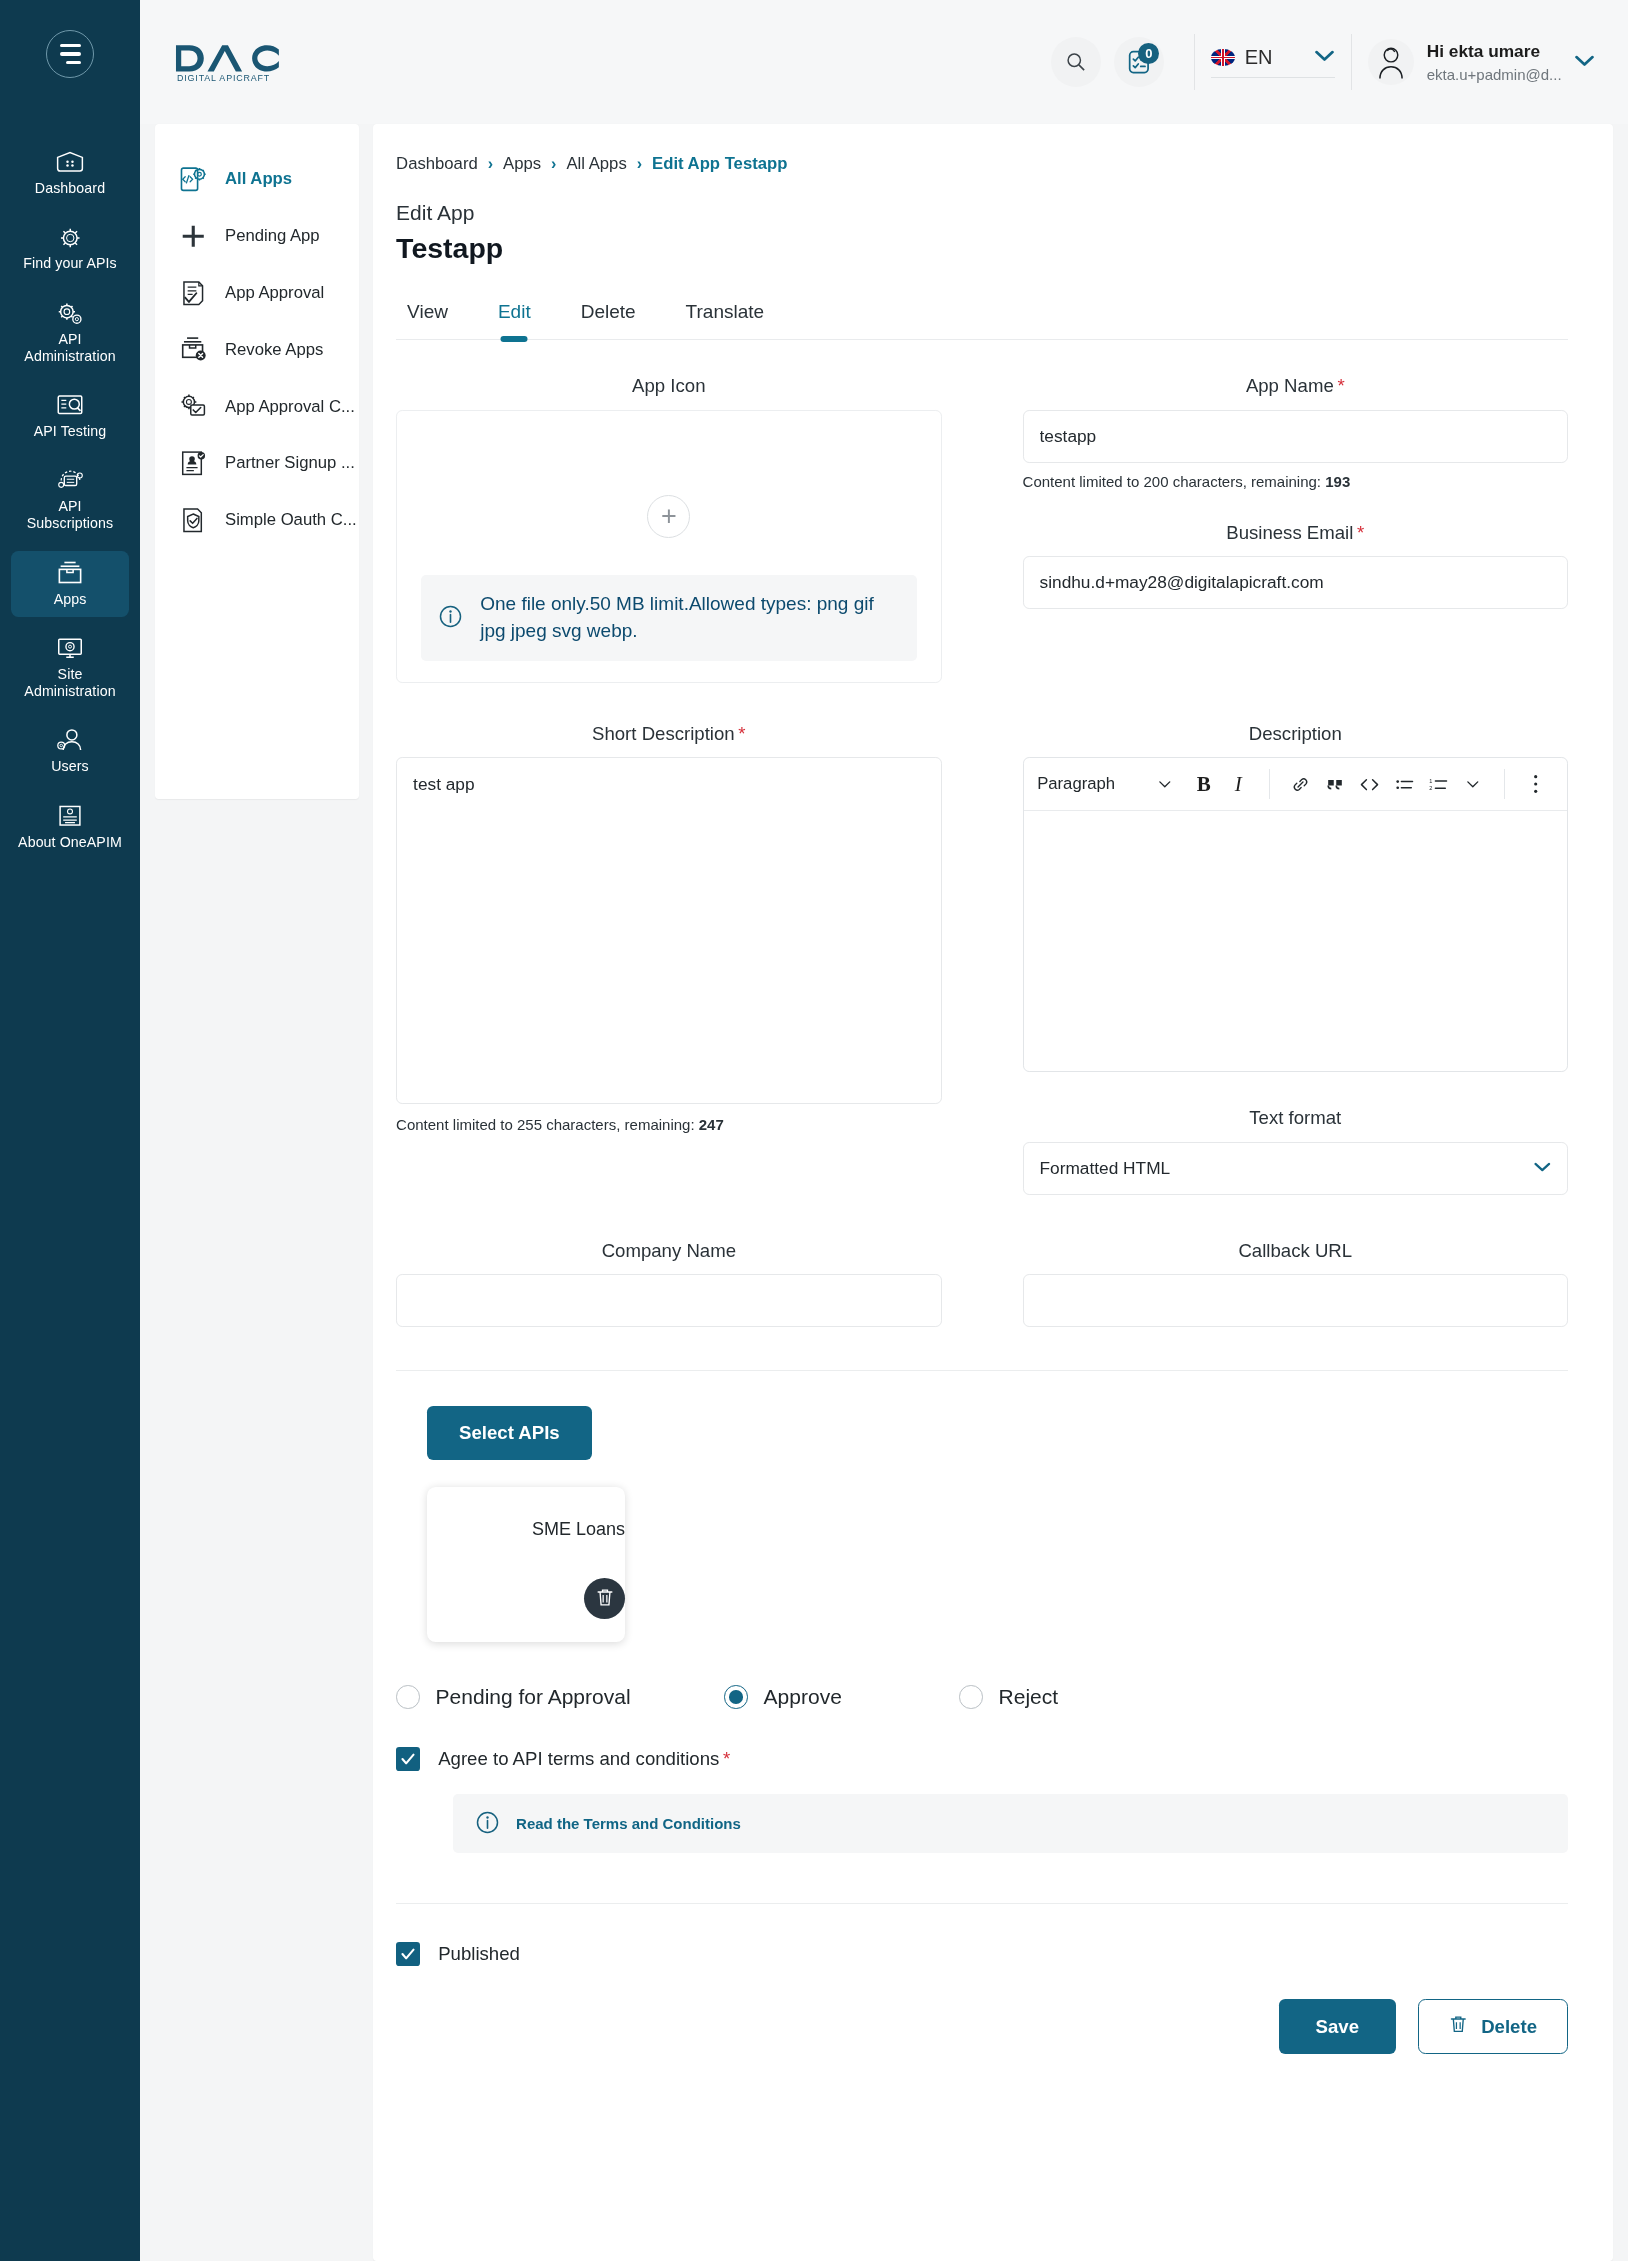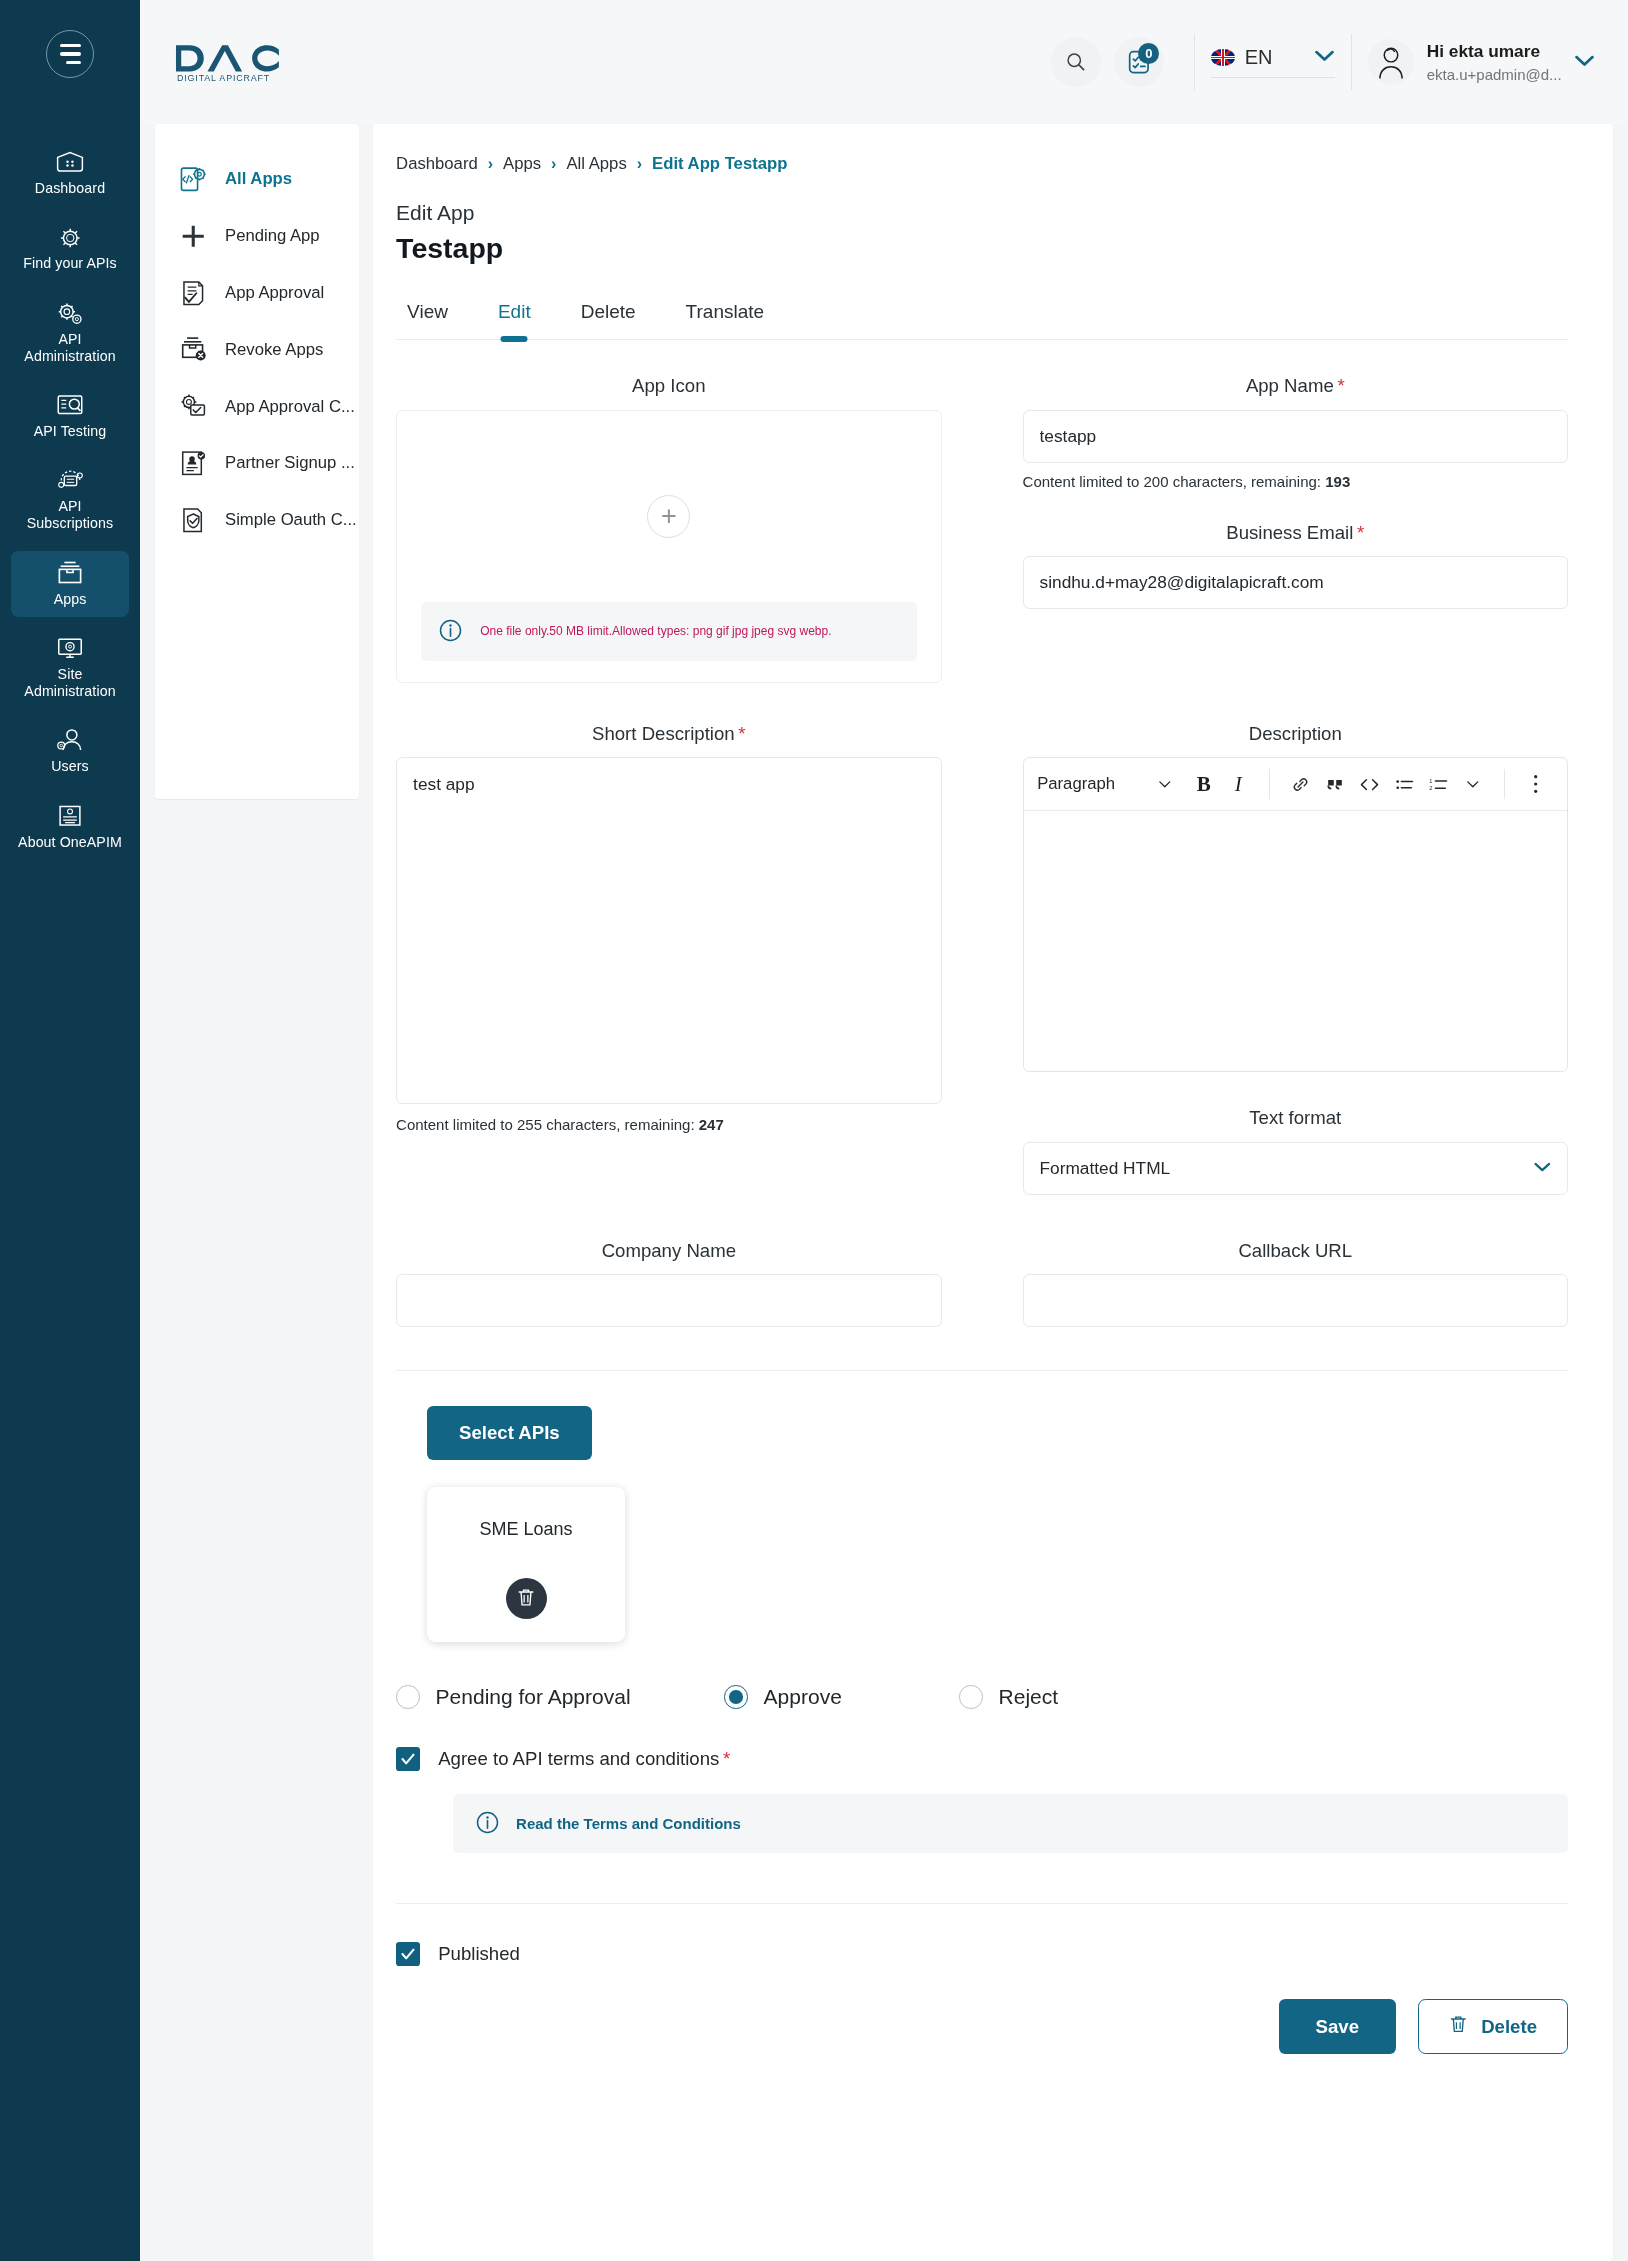--- a/index.html
+++ b/index.html
@@ -165,21 +165,21 @@
   .plus-circle {
     width: 43px; height: 43px; border-radius: 50%; border: 1.2px solid #dcdfe2;
     display: flex; align-items: center; justify-content: center;
     color: #8d9399; font-size: 27px; font-weight: 300; margin-top: 84px; cursor: pointer;
   }
   .info-box {
     position: absolute; left: 23.5px; right: 23.5px; bottom: 21px;
     background: #f5f6f7; border-radius: 5px; padding: 16px 17.3px;
     display: flex; align-items: center; gap: 17.3px;
   }
-  .info-text { font-size: 12px; color: #be185d; line-height: 1.42; }
+  .info-text { font-size: 19px; color: #0c4a6e; line-height: 1.42; }
 
   .textarea {
     width: 100%; height: 347px; border: 1.2px solid #e6e8ea; border-radius: 6.2px;
     font-size: 17.3px; color: #23292e; padding: 16px; resize: none;
     font-family: "Liberation Sans", sans-serif;
   }
 
   .editor { border: 1.2px solid #e2e5e8; border-radius: 6.2px; background: #fff; }
   .ed-toolbar {
     display: flex; align-items: center; height: 53px; padding: 0 13.6px;
@@ -207,21 +207,21 @@
   .bundles { padding-top: 35px; }
   .btn-primary {
     background: #126585; color: #fff; border: none; border-radius: 6.2px;
     font-size: 18.6px; font-weight: 700; padding: 16px 32px; cursor: pointer;
     font-family: "Liberation Sans", sans-serif;
   }
   .bundle-card {
     width: 198px; height: 155px; background: #fff; border-radius: 8.7px;
     box-shadow: 0 1.9px 8.7px rgba(0,0,0,.14);
     margin: 27px 0 0 31px; display: flex; flex-direction: column;
-    align-items: center; padding-top: 32px; position: relative;
+    align-items: flex-end; padding-top: 32px; position: relative;
   }
   .bundle-name { font-size: 18px; color: #22282c; }
   .bundle-del {
     width: 41px; height: 41px; border-radius: 50%; background: #2b3640;
     display: flex; align-items: center; justify-content: center;
     position: absolute; bottom: 23.5px; cursor: pointer;
   }
 
   .radios { display: flex; align-items: center; padding-top: 43px; }
   .radio-opt { display: flex; align-items: center; gap: 16px; cursor: pointer; }

